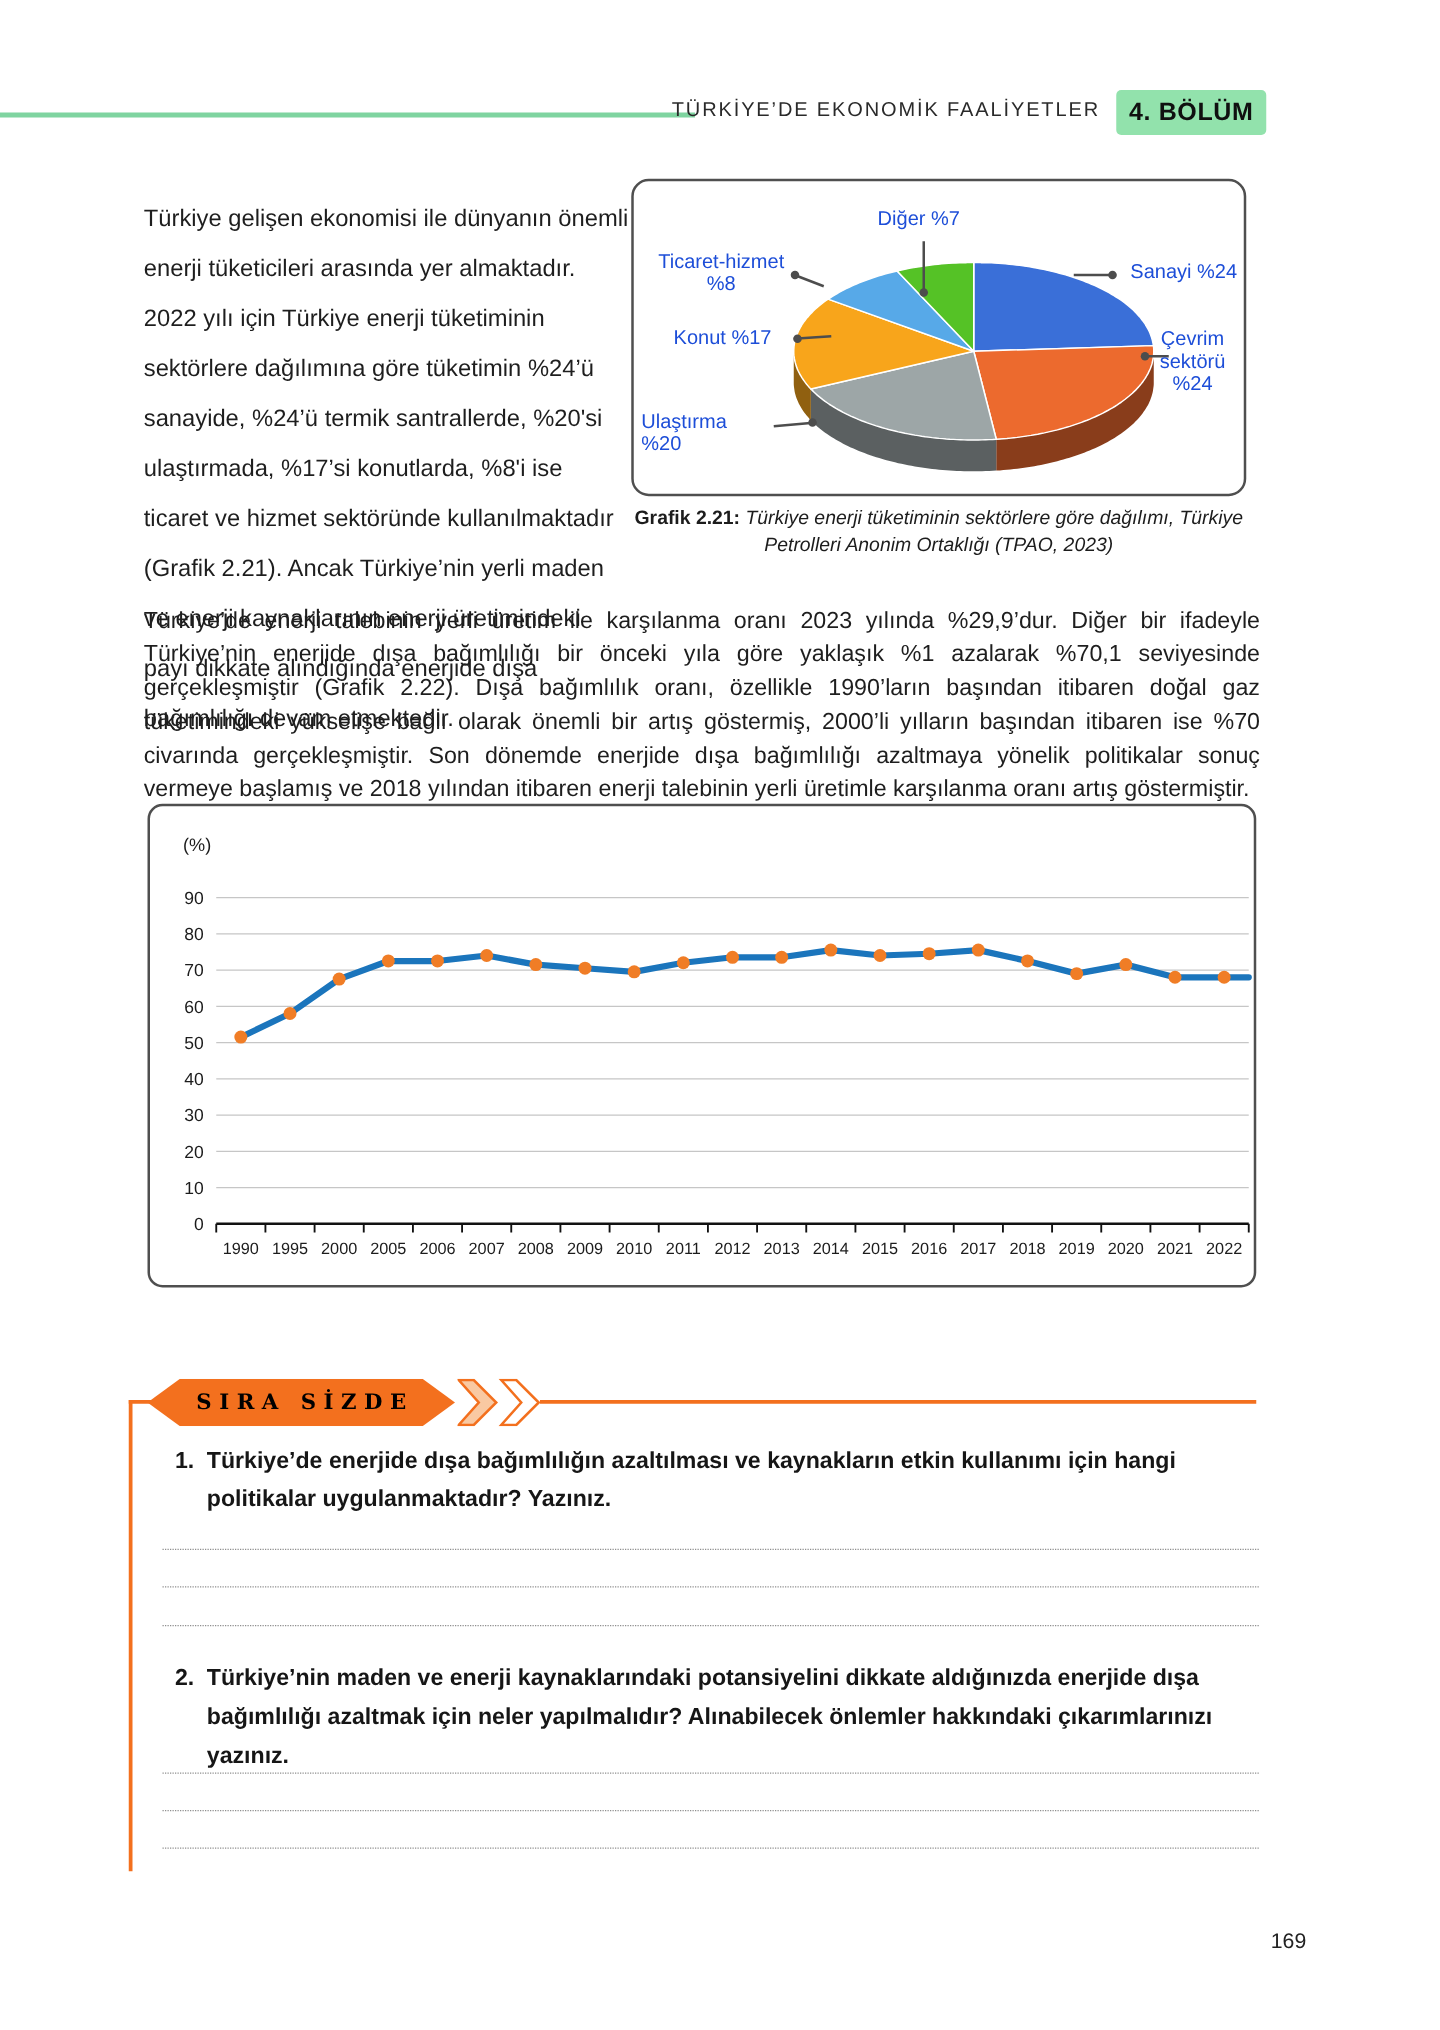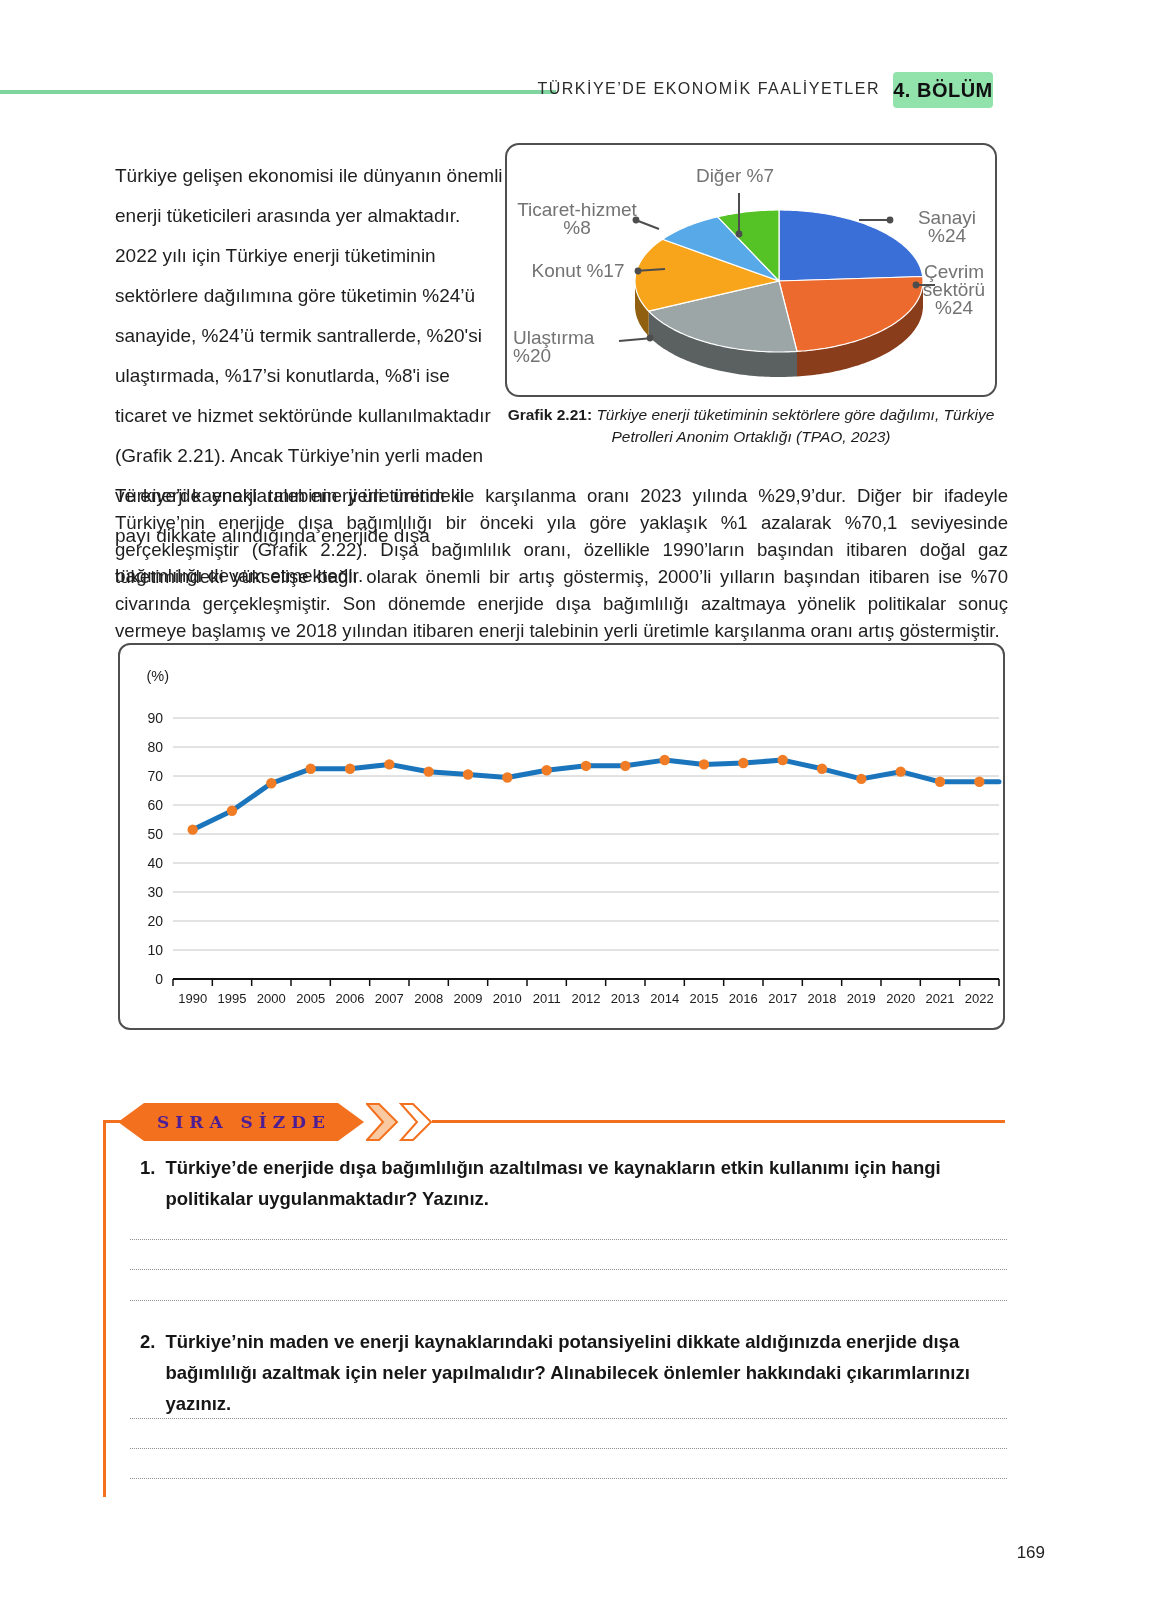--- a/index.html
+++ b/index.html
@@ -3,32 +3,32 @@
 <meta charset="utf-8">
 <style>
   html,body{margin:0;padding:0;background:#ffffff;}
   .page{position:relative;width:1152px;height:1624px;background:#fff;overflow:hidden;
         font-family:"Liberation Sans","DejaVu Sans",sans-serif;color:#1e1e1e;}
 
   
   .green-rule{position:absolute;left:0;top:90;width:556px;height:4px;background:#7fd4a0;top:90px;}
   .header-title{position:absolute;left:470px;top:80px;width:410px;text-align:right;
                 font-size:16px;letter-spacing:1.5px;font-weight:500;color:#2a2a2a;}
-  .chapter-badge{position:absolute;left:893px;top:72px;width:100px;height:36px;background:#92e2ac;
+  .chapter-badge{position:absolute;left:893px;top:72px;width:120px;height:36px;background:#92e2ac;
                  border-radius:4px;display:flex;align-items:center;justify-content:center;
                  font-size:20px;font-weight:800;color:#101010;letter-spacing:.5px;}
 
   
   .para1{position:absolute;left:115px;top:137px;width:388px;font-size:19px;line-height:40px;}
 
   
   .pie-box{position:absolute;left:505px;top:143px;width:492px;height:254px;border:2px solid #4f4f4f;
            border-radius:14px;box-sizing:border-box;background:#fff;}
   .pie-box svg{position:absolute;left:0;top:0;}
-  .pie-label{position:absolute;font-size:19px;line-height:18px;color:#737373;white-space:pre-line;}
+  .pie-label{position:absolute;font-size:16px;line-height:18px;color:#1d4ed8;white-space:pre-line;}
   .pl-diger{left:158px;top:22px;width:140px;text-align:center;}
   .pl-sanayi{left:390px;top:64px;width:100px;text-align:center;}
   .pl-cevrim{left:404px;top:118px;width:86px;text-align:center;}
   .pl-konut{left:18px;top:117px;width:106px;text-align:center;}
   .pl-ticaret{left:4px;top:56px;width:132px;text-align:center;}
   .pl-ulastirma{left:6px;top:184px;width:120px;text-align:left;}
   .caption{font-size:15.5px;color:#1c1c1c;text-align:center;line-height:22px;}
   .caption .cap-label{font-weight:700;font-style:normal;}
   .caption .cap-text{font-style:italic;}
   .pie-caption{position:absolute;left:505px;top:404px;width:492px;}
@@ -39,21 +39,21 @@
   
   .line-box{position:absolute;left:118px;top:643px;width:887px;height:387px;border:2px solid #4f4f4f;
             border-radius:12px;box-sizing:border-box;background:#fff;}
   .line-box svg{position:absolute;left:3px;top:2px;}
   .line-caption{position:absolute;left:115px;top:1042px;width:950px;}
 
   
   .sira-banner{position:absolute;left:118px;top:1103px;width:246px;height:38px;background:#f3701e;
                clip-path:polygon(26px 0%,calc(100% - 26px) 0%,100% 50%,calc(100% - 26px) 100%,26px 100%,0% 50%);
                display:flex;align-items:center;justify-content:center;}
-  .sira-banner span{font-family:"DejaVu Serif","Liberation Serif",serif;font-weight:700;color:#4c1d95;
+  .sira-banner span{font-family:"DejaVu Serif","Liberation Serif",serif;font-weight:700;color:#000000;
                     font-size:17px;letter-spacing:6px;padding-left:6px;}
   .sira-chevrons{position:absolute;left:366px;top:1103px;}
   .sira-hline{position:absolute;left:432px;top:1120px;width:573px;height:3px;background:#f3701e;}
   .sira-vline{position:absolute;left:103px;top:1120px;width:3px;height:377px;background:#f3701e;}
   .sira-hconn{position:absolute;left:103px;top:1120px;width:18px;height:3px;background:#f3701e;}
 
   .question{position:absolute;left:140px;width:868px;display:flex;gap:10px;
             font-size:18.5px;font-weight:700;line-height:31px;color:#161616;}
   .q1{top:1152px;}
   .q2{top:1326px;}

